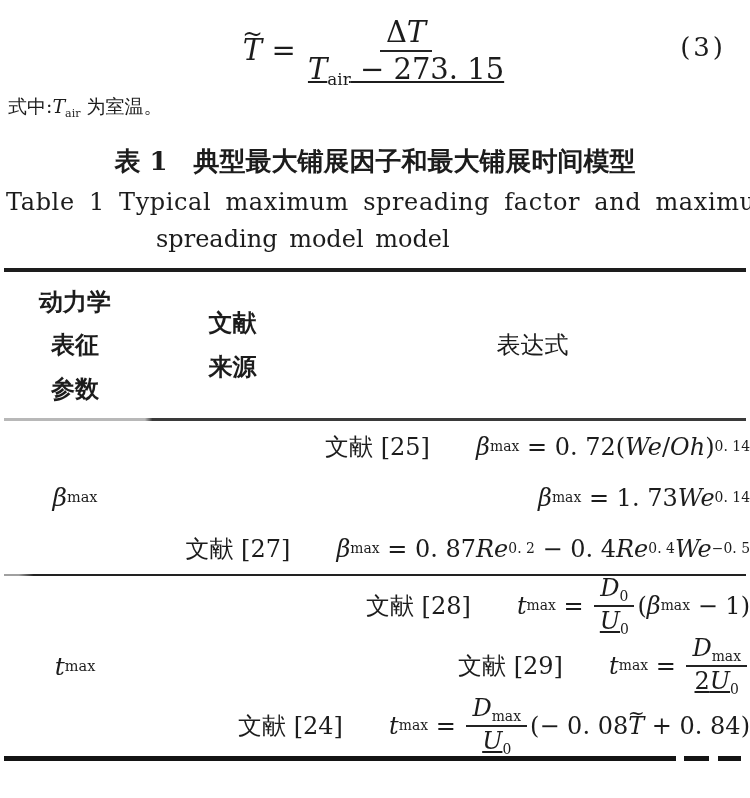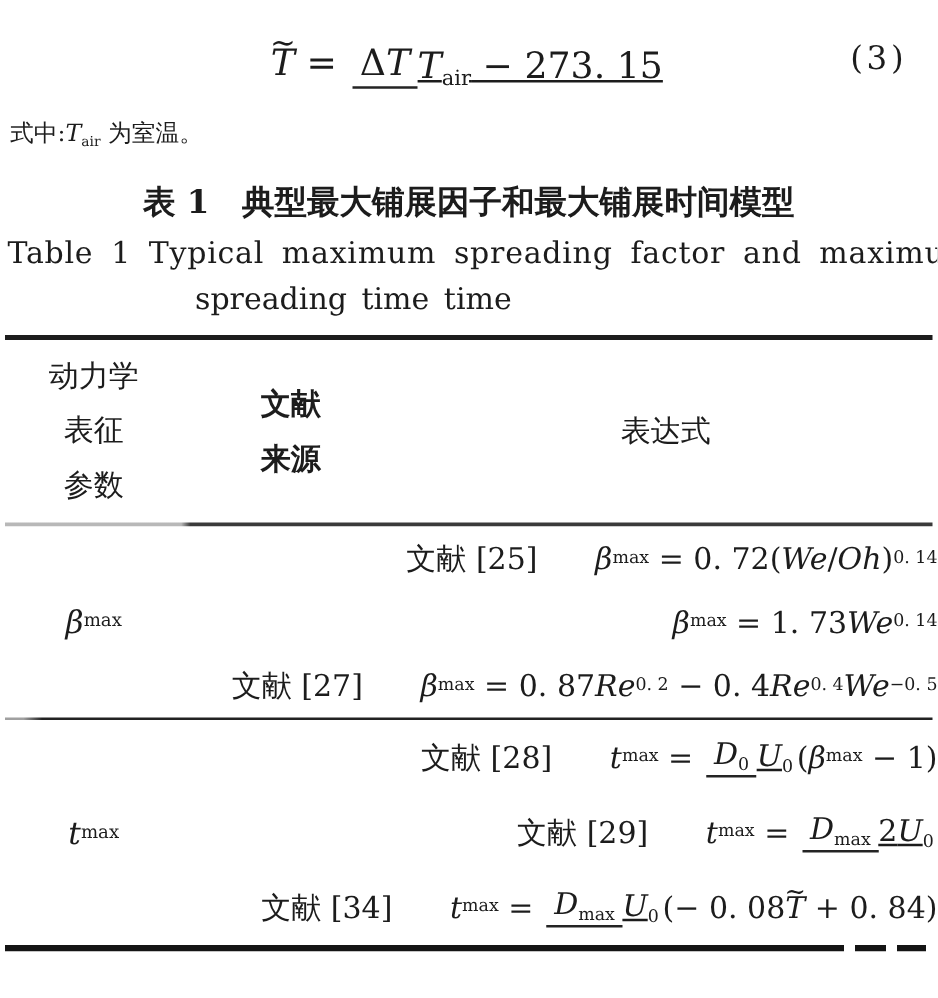--- a/index.html
+++ b/index.html
@@ -22,21 +22,21 @@
   .eq-number {
     position: absolute; right: 24px; top: 32px;
     font-size: 26px; letter-spacing: 3px;
   }
   
   .rm { font-style: normal; white-space: pre; }
   .it { font-style: italic; white-space: pre; }
   .sb { font-size: 0.58em; vertical-align: -0.35em; line-height: 1; white-space: pre; }
   .sp { font-size: 0.58em; vertical-align: 0.6em; line-height: 1; white-space: pre; }
   .frac {
-    display: inline-flex; align-items: center;
+    display: inline-flex; flex-direction: column; align-items: center;
     vertical-align: middle; margin: 0 3px; line-height: 1.15;
   }
   .frac .num { border-bottom: 2px solid #242424; padding: 0 6px 1px; }
   .frac .den { padding-top: 1px; text-decoration: underline; }
   .tT { position: relative; display: inline-block; }
   .tT .tld {
     position: absolute; left: 50%; transform: translateX(-50%);
     top: -0.46em; font-size: 0.85em; line-height: 1; font-style: normal;
   }
   .tT .bchar { font-style: italic; }
@@ -63,21 +63,21 @@
   }
   .rule-bottom {
     height: 5px;
     background: linear-gradient(to right,
       #141414 0 90.5%, transparent 90.5% 91.6%,
       #141414 91.6% 95%, transparent 95% 96.2%,
       #141414 96.2% 99.3%, transparent 99.3% 100%);
   }
   
   .thead { display: flex; align-items: center; height: 146px; font-size: 24px; }
-  .th-param  { width: 150px; text-align: center; line-height: 1.8; white-space: pre-line; }
+  .th-param  { width: 150px; text-align: center; line-height: 1.8; white-space: pre-line; font-weight: bold; }
   .th-source { width: 165px; text-align: center; line-height: 1.85; white-space: pre-line; font-weight: bold; }
   .th-expr   { flex: 1; text-align: center; }
   .group { display: flex; align-items: stretch; }
   .g-label {
     width: 150px; display: flex; align-items: center; justify-content: center;
     font-size: 25px;
   }
   .g-rows { flex: 1; display: flex; flex-direction: column; align-items: flex-end; }
   .brow { display: flex; align-items: center; }
   .g1 .brow { height: 51px; }
@@ -97,21 +97,21 @@
         </span></span>
     <span class="eq-number">(3)</span>
   </div>
 
   <div class="note"><span class="rm">式中:</span><span class="it">T</span><span class="sb">air</span><span class="rm"> 为室温。</span></div>
 
   <div class="caption-zh">表 1　典型最大铺展因子和最大铺展时间模型</div>
 
   <div class="caption-en">
     <div class="l1">Table 1  Typical maximum spreading factor and maximum</div>
-    <div class="l2">spreading time time</div>
+    <div class="l2">spreading model model</div>
   </div>
 
   <div class="rule rule-top"></div>
 
   <div class="thead">
     <div class="th-param">动力学
 表征
 参数</div>
     <div class="th-source">文献
 来源</div>
@@ -196,21 +196,21 @@
             <span class="it">t</span>
             <span class="sb">max</span>
             <span class="rm"> = </span>
             <span class="frac">
               <span class="num"><span class="it">D</span><span class="sb">max</span></span>
               <span class="den"><span class="rm">2</span><span class="it">U</span><span class="sb">0</span></span>
             </span>
           </div>
       </div>
       <div class="brow">
-        <div class="src">文献 [34]</div>
+        <div class="src">文献 [24]</div>
         <div class="fx">
             <span class="it">t</span>
             <span class="sb">max</span>
             <span class="rm"> = </span>
             <span class="frac">
               <span class="num"><span class="it">D</span><span class="sb">max</span></span>
               <span class="den"><span class="it">U</span><span class="sb">0</span></span>
             </span>
             <span class="rm">(− 0. 08</span>
             <span class="tT"><span class="tld">~</span><span class="bchar">T</span></span>

